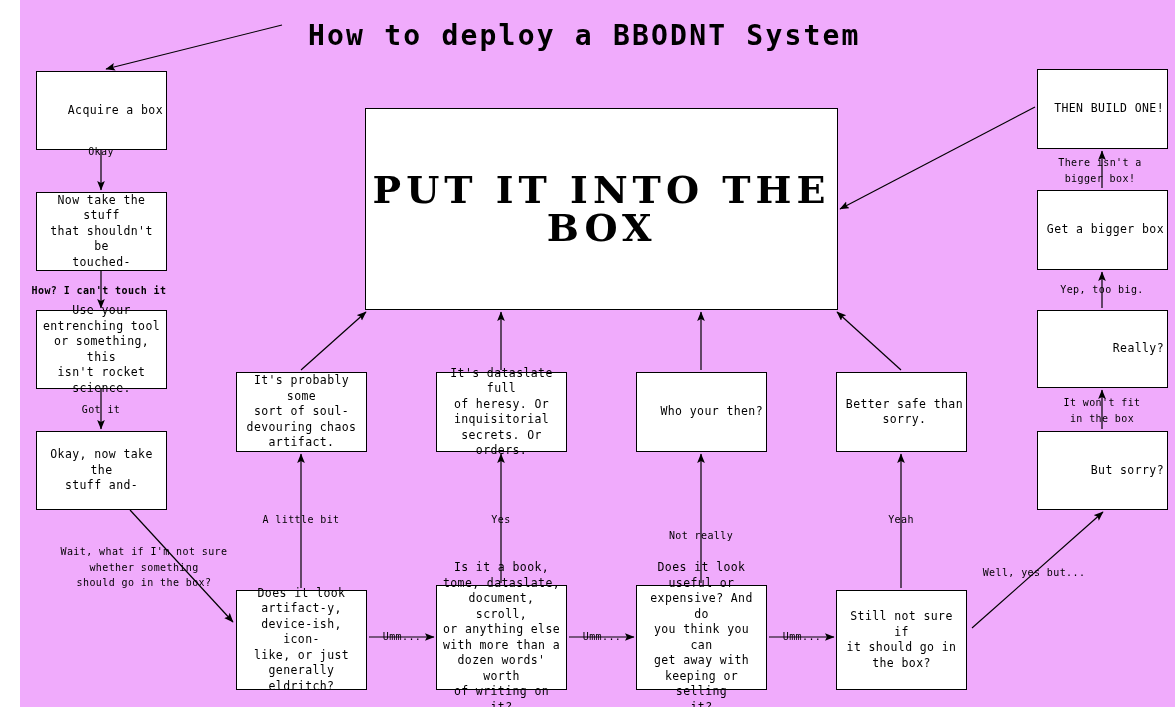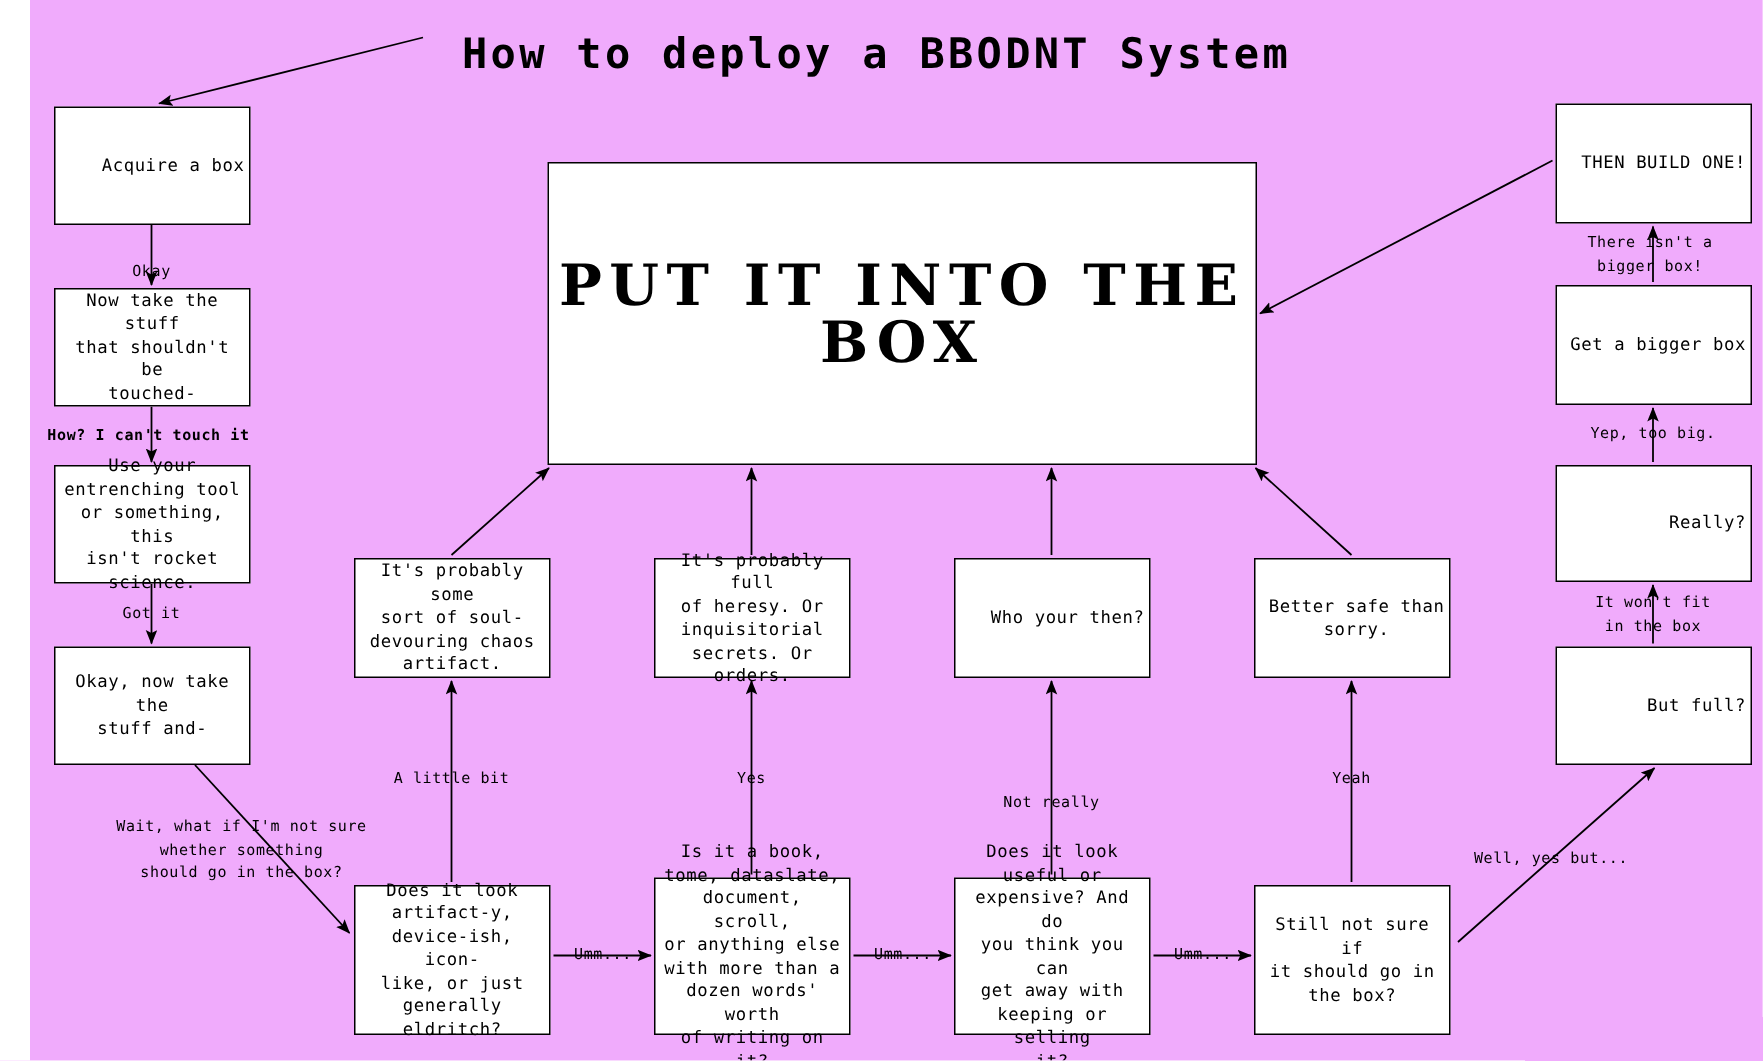--- a/index.html
+++ b/index.html
@@ -119,21 +119,21 @@
 or something, this
 isn't rocket
 science.</span></div>
       <div class="node" style="left: 16px; top: 431px; width: 131px; height: 79px;"><span>Okay, now take the
 stuff and-</span></div>
       <div class="node big" style="left: 345px; top: 108px; width: 473px; height: 202px;"><span>PUT IT INTO THE BOX</span></div>
       <div class="node" style="left: 216px; top: 372px; width: 131px; height: 80px;"><span>It's probably some
 sort of soul-
 devouring chaos
 artifact.</span></div>
-      <div class="node" style="left: 416px; top: 372px; width: 131px; height: 80px;"><span>It's probably full
+      <div class="node" style="left: 416px; top: 372px; width: 131px; height: 80px;"><span>It's dataslate full
 of heresy. Or
 inquisitorial
 secrets. Or
 orders.</span></div>
       <div class="node" style="left: 616px; top: 372px; width: 131px; height: 80px;"><span>Who your then?</span></div>
       <div class="node" style="left: 816px; top: 372px; width: 131px; height: 80px;"><span>Better safe than
 sorry.</span></div>
       <div class="node" style="left: 216px; top: 590px; width: 131px; height: 100px;"><span>Does it look
 artifact-y,
 device-ish, icon-
@@ -153,27 +153,27 @@
 you think you can
 get away with
 keeping or selling
 it?</span></div>
       <div class="node" style="left: 816px; top: 590px; width: 131px; height: 100px;"><span>Still not sure if
 it should go in
 the box?</span></div>
       <div class="node" style="left: 1017px; top: 69px; width: 131px; height: 80px;"><span>THEN BUILD ONE!</span></div>
       <div class="node" style="left: 1017px; top: 190px; width: 131px; height: 80px;"><span>Get a bigger box</span></div>
       <div class="node" style="left: 1017px; top: 310px; width: 131px; height: 78px;"><span>Really?</span></div>
-      <div class="node" style="left: 1017px; top: 431px; width: 131px; height: 79px;"><span>But full?</span></div>
+      <div class="node" style="left: 1017px; top: 431px; width: 131px; height: 79px;"><span>But sorry?</span></div>
     </div>
   <div id="label-layer">
-      <div class="edge-label" style="left: 81px; top: 182px;">Okay</div>
+      <div class="edge-label" style="left: 81px; top: 152px;">Okay</div>
       <div class="edge-label" style="left: 79px; top: 291px; font-weight: bold;">How? I can't touch it</div>
       <div class="edge-label" style="left: 81px; top: 410px; text-align: center;">Got it</div>
-      <div class="edge-label" style="left: 141px; top: 567px;">Wait, what if I'm not sure
+      <div class="edge-label" style="left: 124px; top: 567px;">Wait, what if I'm not sure
 whether something
 should go in the box?</div>
       <div class="edge-label" style="left: 281px; top: 520px;">A little bit</div>
       <div class="edge-label" style="left: 481px; top: 520px;">Yes</div>
       <div class="edge-label" style="left: 681px; top: 536px;">Not really</div>
       <div class="edge-label" style="left: 881px; top: 520px;">Yeah</div>
       <div class="edge-label" style="left: 382px; top: 637px;">Umm...</div>
       <div class="edge-label" style="left: 582px; top: 637px;">Umm...</div>
       <div class="edge-label" style="left: 782px; top: 637px;">Umm...</div>
       <div class="edge-label" style="left: 1080px; top: 170px;">There isn't a bigger box!</div>

